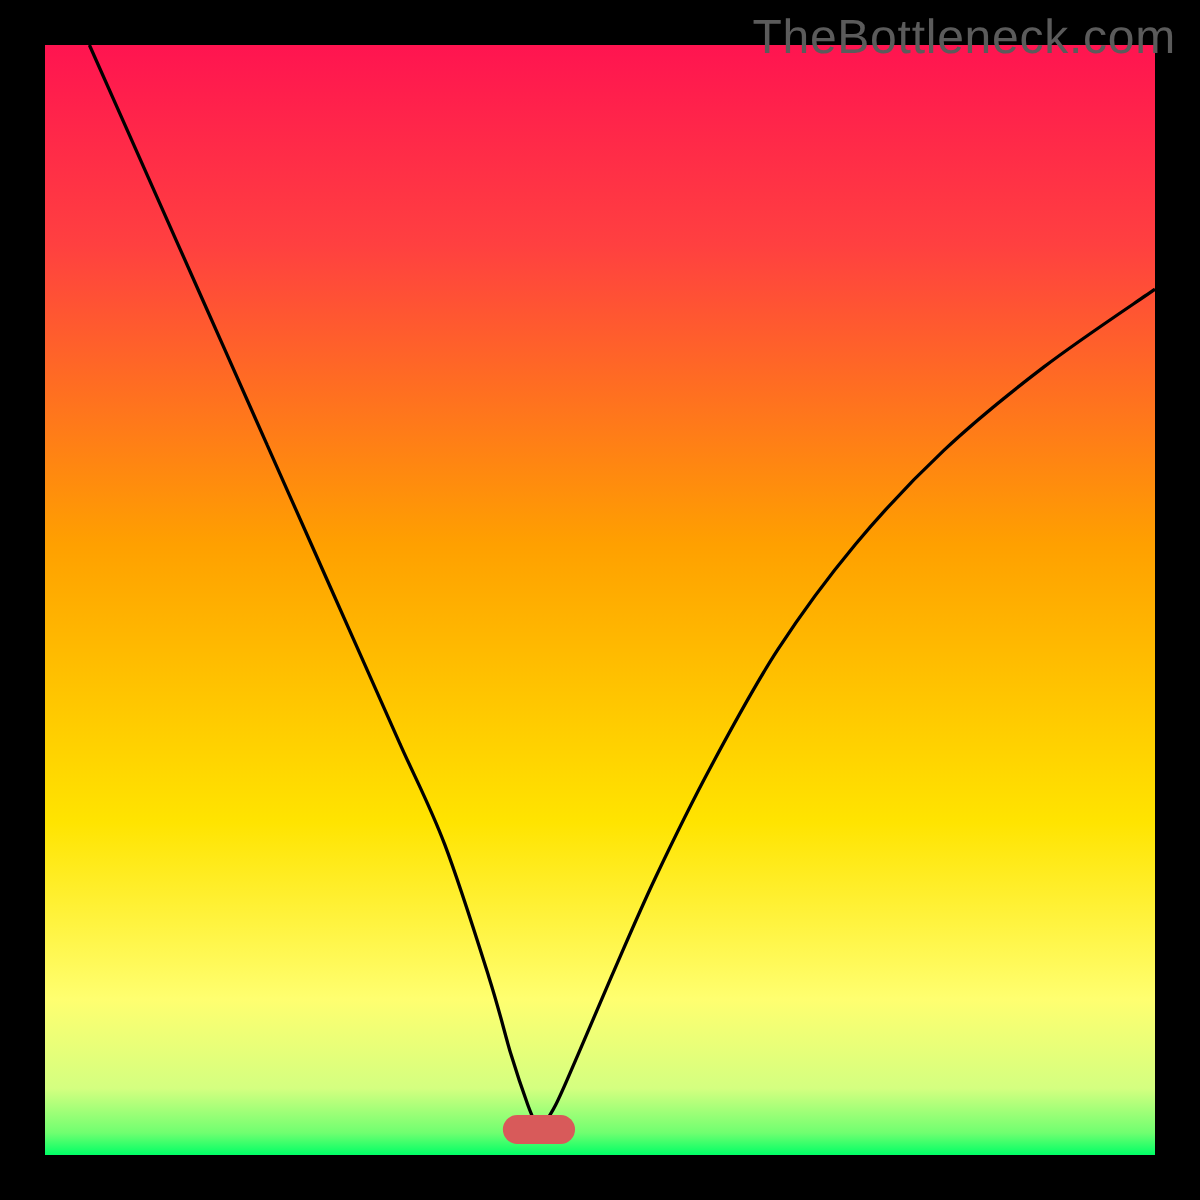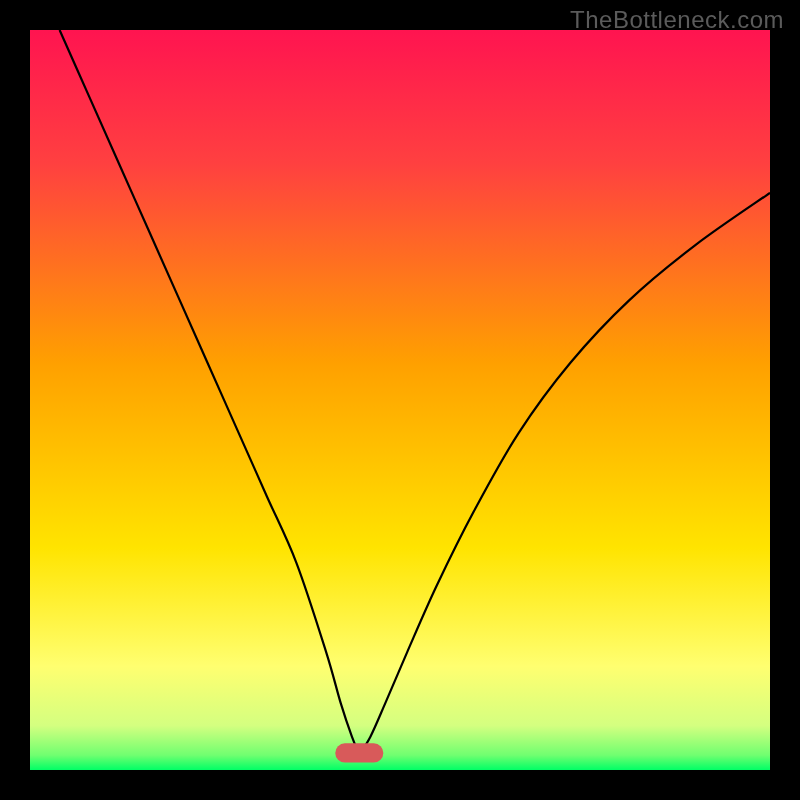--- a/index.html
+++ b/index.html
@@ -22,21 +22,21 @@
     left: 30px;
     top: 30px;
     width: 740px;
     height: 740px;
   }
   .watermark {
     position: absolute;
     top: 6px;
     right: 16px;
     color: #5b5b5b;
-    font-size: 24px;
+    font-size: 32px;
     letter-spacing: 0.5px;
     font-weight: 500;
   }
 </style>
 </head>
 <body>
 
 <div class="frame">
   <svg class="plot" viewBox="0 0 740 740" preserveAspectRatio="none">
     <defs>

